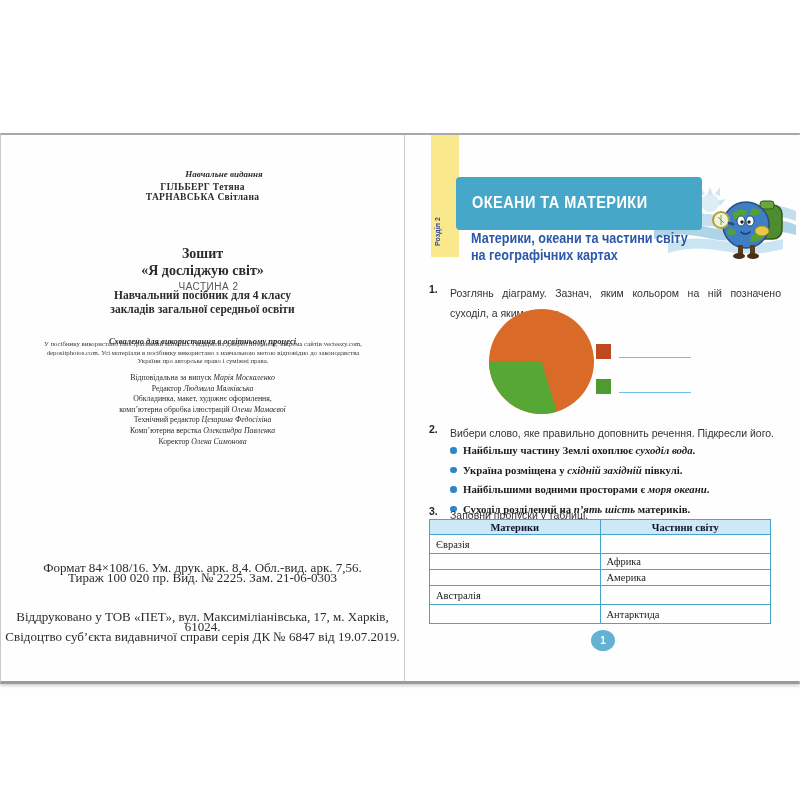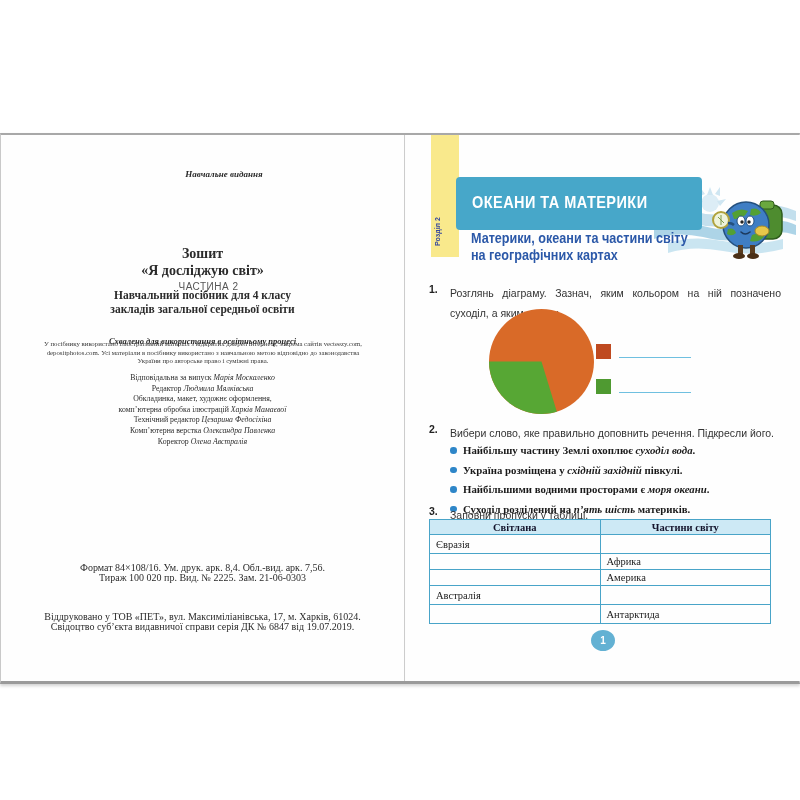--- a/index.html
+++ b/index.html
@@ -18,21 +18,21 @@
   .c { position:absolute; left:0; width:100%; text-align:center; color:#2b2b2b; }
   .ed-note { top:34px; font-size:9px; font-weight:bold; font-style:italic;padding-left:43px; }
   .author { font-size:9.5px; font-weight:bold; letter-spacing:.3px; }
   .bk-title { font-size:14px; font-weight:bold; line-height:17px; }
   .bk-part { font-size:10px; font-family:"Liberation Sans",sans-serif; color:#555; letter-spacing:.5px; margin-top:2px;padding-left:12px; }
   .bk-sub { font-size:11.5px; font-weight:bold; line-height:14px; }
   .approve { top:201px; font-size:8.5px; font-weight:bold; font-style:italic; }
   .disclaimer { top:205px; left:37px; width:330px; font-size:6.8px; line-height:8.6px; text-align:center; color:#3a3a3a; }
   .credits { top:238px; font-size:7.8px; line-height:10.6px; }
   .credits i { font-style:italic; }
-  .imprint { font-size:10px; line-height:10px; }
+  .imprint { font-size:13px; line-height:10px; }
 
   
   .chapter-strip { position:absolute; left:25px; top:0; width:28px; height:122px; background:#f9e98c; }
   .chapter-label { position:absolute; left:-8px; bottom:22px; transform:rotate(-90deg); transform-origin:center;
     font-family:"Liberation Sans",sans-serif; font-size:7px; font-weight:bold; color:#35489e; white-space:nowrap; }
   .section-box { position:absolute; left:50px; top:42px; width:246px; height:53px; background:#47a7c9; border-radius:4px; }
   .section-title { position:absolute; left:16px; top:16px; color:#ffffff; font-family:"Liberation Sans",sans-serif;
     font-size:16.5px; font-weight:bold; letter-spacing:.5px; transform:scaleX(.88); transform-origin:left center; white-space:nowrap; }
   .mascot { position:absolute; left:242px; top:38px; }
   .lesson-title { position:absolute; left:65px; top:95px; color:#2b58a8; font-family:"Liberation Sans",sans-serif;
@@ -58,44 +58,48 @@
     background:#63b1d3; color:#fff; font-family:"Liberation Sans",sans-serif; font-size:10px; font-weight:bold;
     display:flex; align-items:center; justify-content:center; }
 </style>
 </head>
 <body>
 
 <div class="spread">
 
   <div class="page page-left">
     <div class="c ed-note">Навчальне видання</div>
+    <div class="c" style="top:47px;">
+      <div class="author">ГІЛЬБЕРГ Тетяна</div>
+      <div class="author">ТАРНАВСЬКА Світлана</div>
+    </div>
 
     <div class="c" style="top:110px;">
       <div class="bk-title">Зошит</div>
       <div class="bk-title">«Я досліджую світ»</div>
       <div class="bk-part">ЧАСТИНА 2</div>
     </div>
 
     <div class="c" style="top:153px;text-align:center;">
       <div class="bk-sub">Навчальний посібник для 4 класу</div>
       <div class="bk-sub">закладів загальної середньої освіти</div>
     </div>
 
     <div class="c approve">Схвалено для використання в освітньому процесі</div>
 
     <div class="disclaimer" style="position:absolute;">У посібнику використано ілюстративний матеріал з відкритих джерел інтернету, зокрема сайтів vecteezy.com, depositphotos.com. Усі матеріали в посібнику використано з навчальною метою відповідно до законодавства України про авторське право і суміжні права.</div>
 
     <div class="c credits">
       <div><span>Відповідальна за випуск </span><i>Марія Москаленко</i></div>
       <div><span>Редактор </span><i>Людмила Мялківська</i></div>
       <div><span>Обкладинка, макет, художнє оформлення,</span><i></i></div>
-      <div><span>комп’ютерна обробка ілюстрацій </span><i>Харків Мамаєвої</i></div>
+      <div><span>комп’ютерна обробка ілюстрацій </span><i>Олени Мамаєвої</i></div>
       <div><span>Технічний редактор </span><i>Цезарина Федосіхіна</i></div>
       <div><span>Комп’ютерна верстка </span><i>Олександра Павленка</i></div>
-      <div><span>Коректор </span><i>Олена Австралія</i></div>
+      <div><span>Коректор </span><i>Олена Симонова</i></div>
     </div>
 
     <div class="c imprint" style="top:428px;">
       <div>Формат 84×108/16. Ум. друк. арк. 8,4.  Обл.-вид. арк. 7,56.</div>
       <div>Тираж 100 020 пр.  Вид. № 2225.   Зам. 21-06-0303</div>
     </div>
     <div class="c imprint" style="top:477px;">
       <div>Віддруковано у ТОВ «ПЕТ», вул. Максиміліанівська, 17, м. Харків, 61024.</div>
       <div>Свідоцтво суб’єкта видавничої справи серія ДК № 6847 від 19.07.2019.</div>
     </div>
@@ -188,21 +192,21 @@
     </div>
 
     <div class="task" style="left:23px; top:370px; width:352px;">
       <span class="task-num">3.</span>
       <div class="task-text">Заповни пропуски у таблиці.</div>
     </div>
 
     <table class="task-table">
       <tbody>
           <tr>
-        <th style="width:50%;">Світлана</th>
+        <th style="width:50%;">Материки</th>
         <th>Частини світу</th>
       </tr>
       <tr class="row-tall">
         <td>Євразія</td>
         <td></td>
       </tr>
       <tr>
         <td></td>
         <td>Африка</td>
       </tr>

